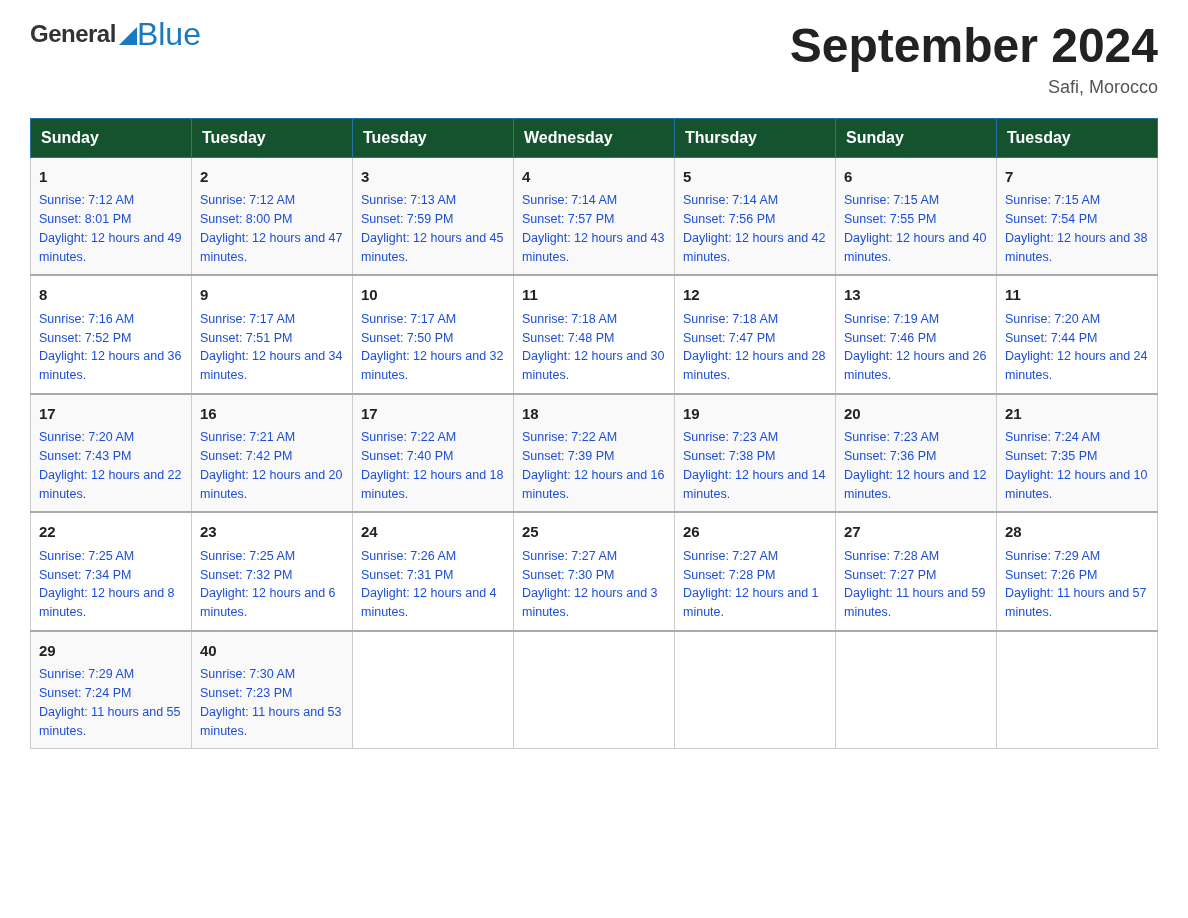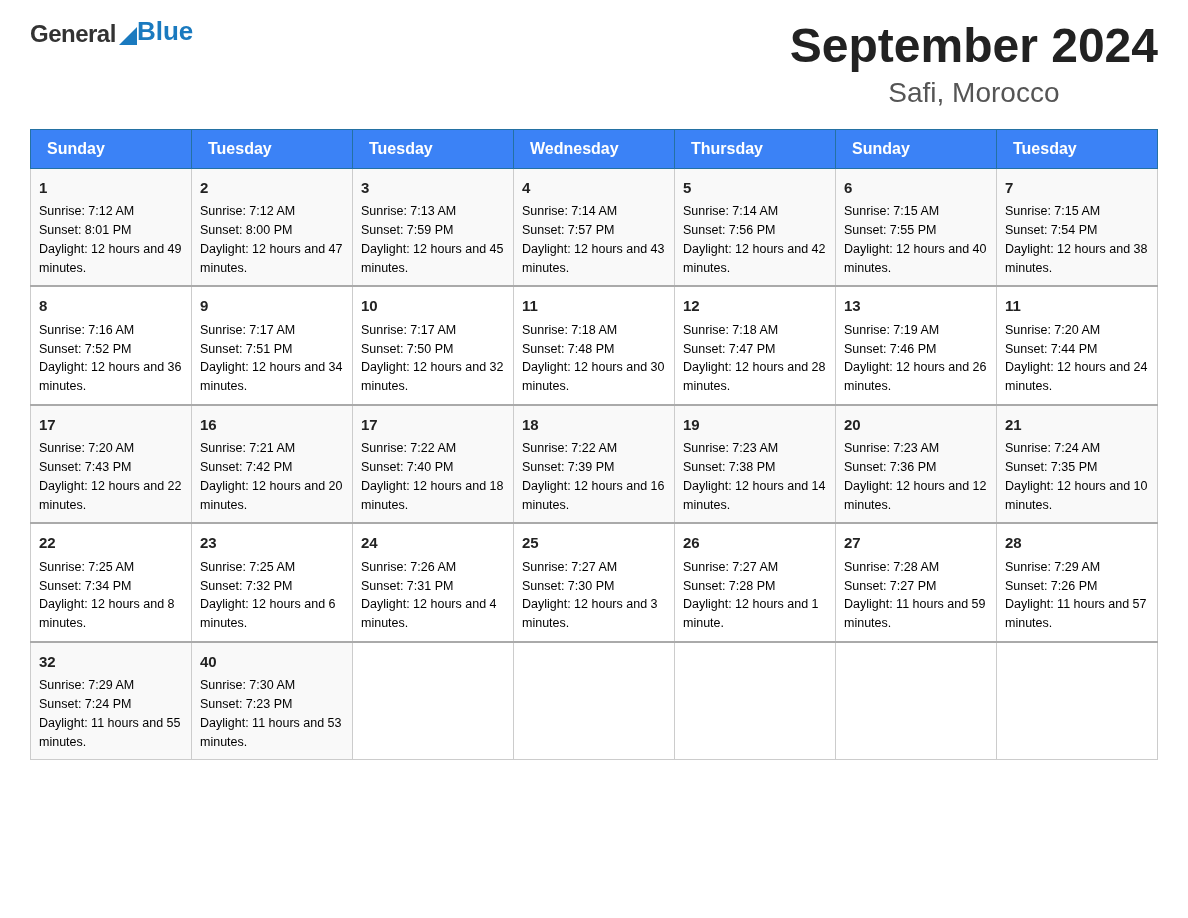--- a/index.html
+++ b/index.html
@@ -11,42 +11,42 @@
       min-height: 918px;
       padding: 20px 30px;
     }
     .header {
       display: flex;
       justify-content: space-between;
       align-items: flex-start;
       margin-bottom: 20px;
     }
     .title-block {
-      text-align: center;
+      text-align: right;
     }
     .calendar-title {
       font-size: 48px;
       font-weight: bold;
       color: #222;
       line-height: 1.1;
     }
     .calendar-subtitle {
-      font-size: 28px;
+      font-size: 18px;
       color: #555;
       margin-top: 4px;
     }
     table {
       width: 100%;
       border-collapse: collapse;
       table-layout: fixed;
     }
     thead tr th {
-      background-color: #3b82f6;
+      background-color: #14532d;
       color: #fff;
-      padding: 10px 16px;
+      padding: 10px 10px;
       font-size: 16px;
       font-weight: bold;
       text-align: left;
       border: 1px solid #2471a3;
     }
     tbody tr td {
       vertical-align: top;
       padding: 8px;
       border: 1px solid #ccc;
       font-size: 13px;
@@ -55,21 +55,21 @@
       background: #fff;
     }
     tbody tr td .day-num {
       font-size: 15px;
       font-weight: bold;
       color: #222;
       display: block;
       margin-bottom: 3px;
     }
     tbody tr td .day-info {
-      color: #000000;
+      color: #1d4ed8;
       font-size: 12.5px;
     }
     tbody tr:nth-child(odd) td {
       background-color: #f9f9f9;
     }
     tbody tr:nth-child(even) td {
       background-color: #fff;
     }
     tbody tr td.empty {
       background: #fff;
@@ -94,22 +94,22 @@
       height: 0;
       border-style: solid;
       border-width: 0 0 18px 18px;
       border-color: transparent transparent #1a7abf transparent;
       margin-left: 3px;
       vertical-align: bottom;
       position: relative;
       top: 2px;
     }
     .logo-line2 {
-      font-size: 26px;
-      font-weight: bold;
+      font-size: 32px;
+      font-weight: normal;
       color: #1a7abf;
       margin-top: -4px;
       margin-left: 0;
     }
     tbody tr td {
       border-bottom: 2px solid #aaa;
     }
     tbody tr:last-child td {
       border-bottom: 1px solid #ccc;
     }
@@ -259,21 +259,21 @@
           <span class="day-num">27</span>
           <div class="day-info">Sunrise: 7:28 AM<br>Sunset: 7:27 PM<br>Daylight: 11 hours and 59 minutes.</div>
         </td>
         <td>
           <span class="day-num">28</span>
           <div class="day-info">Sunrise: 7:29 AM<br>Sunset: 7:26 PM<br>Daylight: 11 hours and 57 minutes.</div>
         </td>
       </tr>
       <tr>
         <td>
-          <span class="day-num">32</span>
+          <span class="day-num">29</span>
           <div class="day-info">Sunrise: 7:29 AM<br>Sunset: 7:24 PM<br>Daylight: 11 hours and 55 minutes.</div>
         </td>
         <td>
           <span class="day-num">40</span>
           <div class="day-info">Sunrise: 7:30 AM<br>Sunset: 7:23 PM<br>Daylight: 11 hours and 53 minutes.</div>
         </td>
         <td class="empty"></td>
         <td class="empty"></td>
         <td class="empty"></td>
         <td class="empty"></td>

